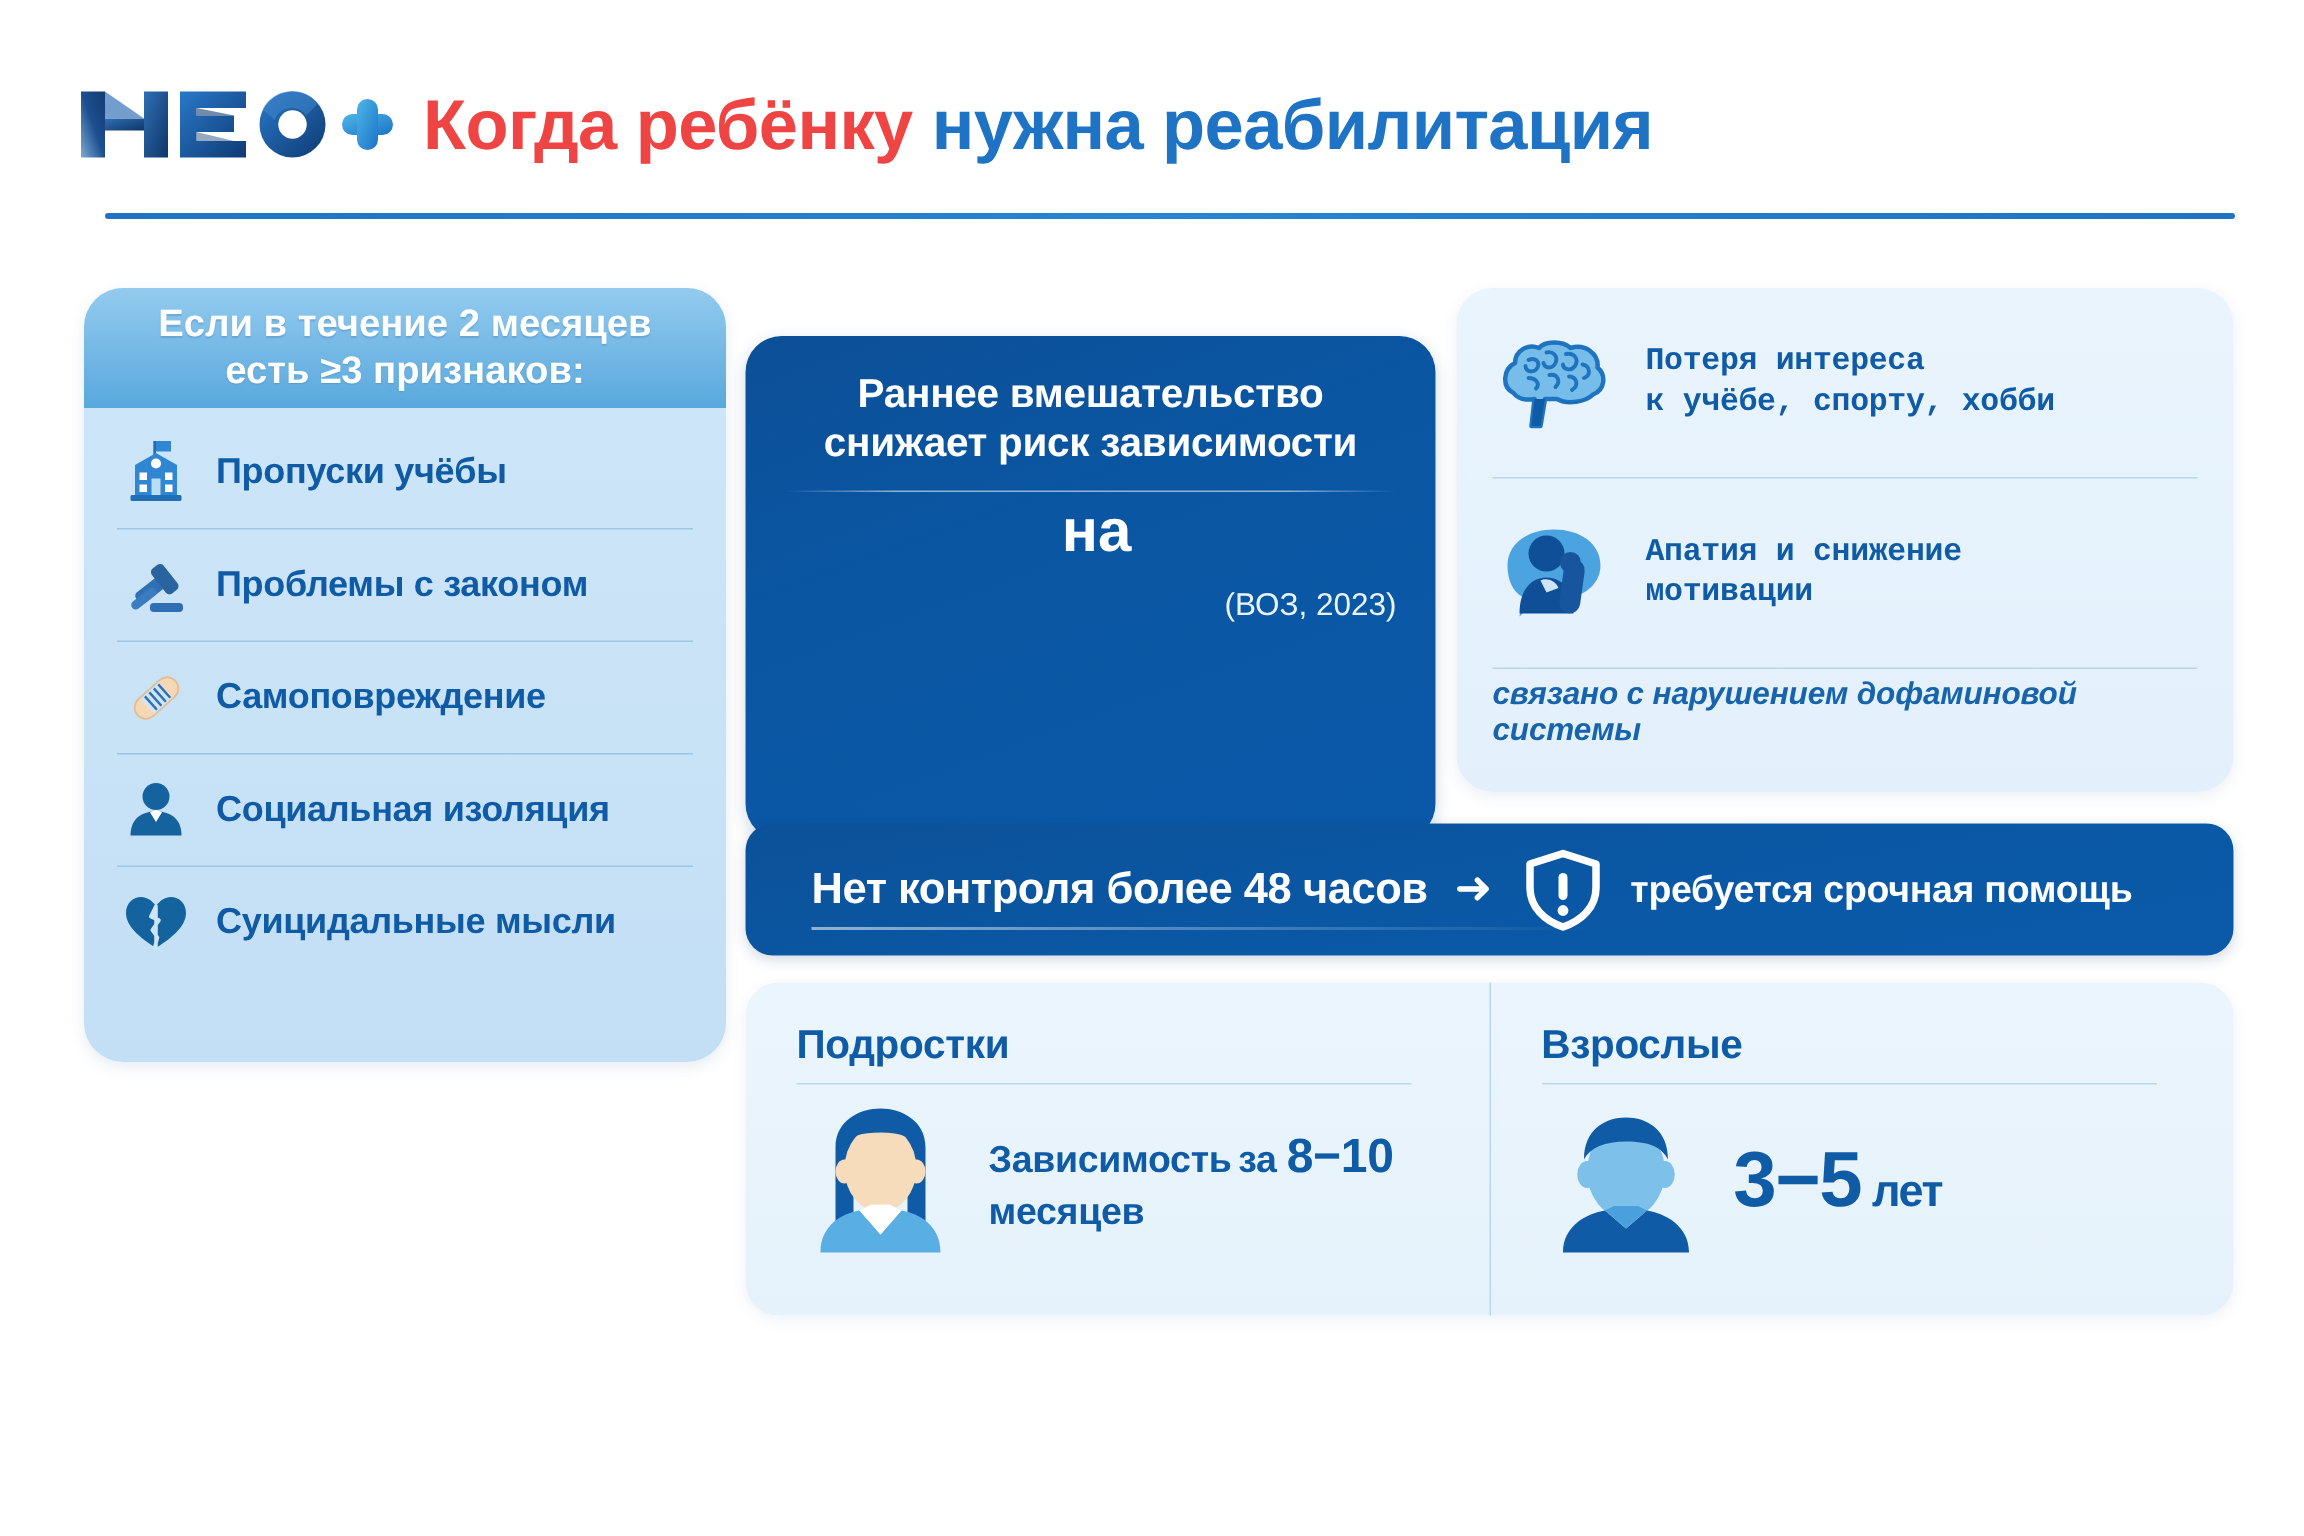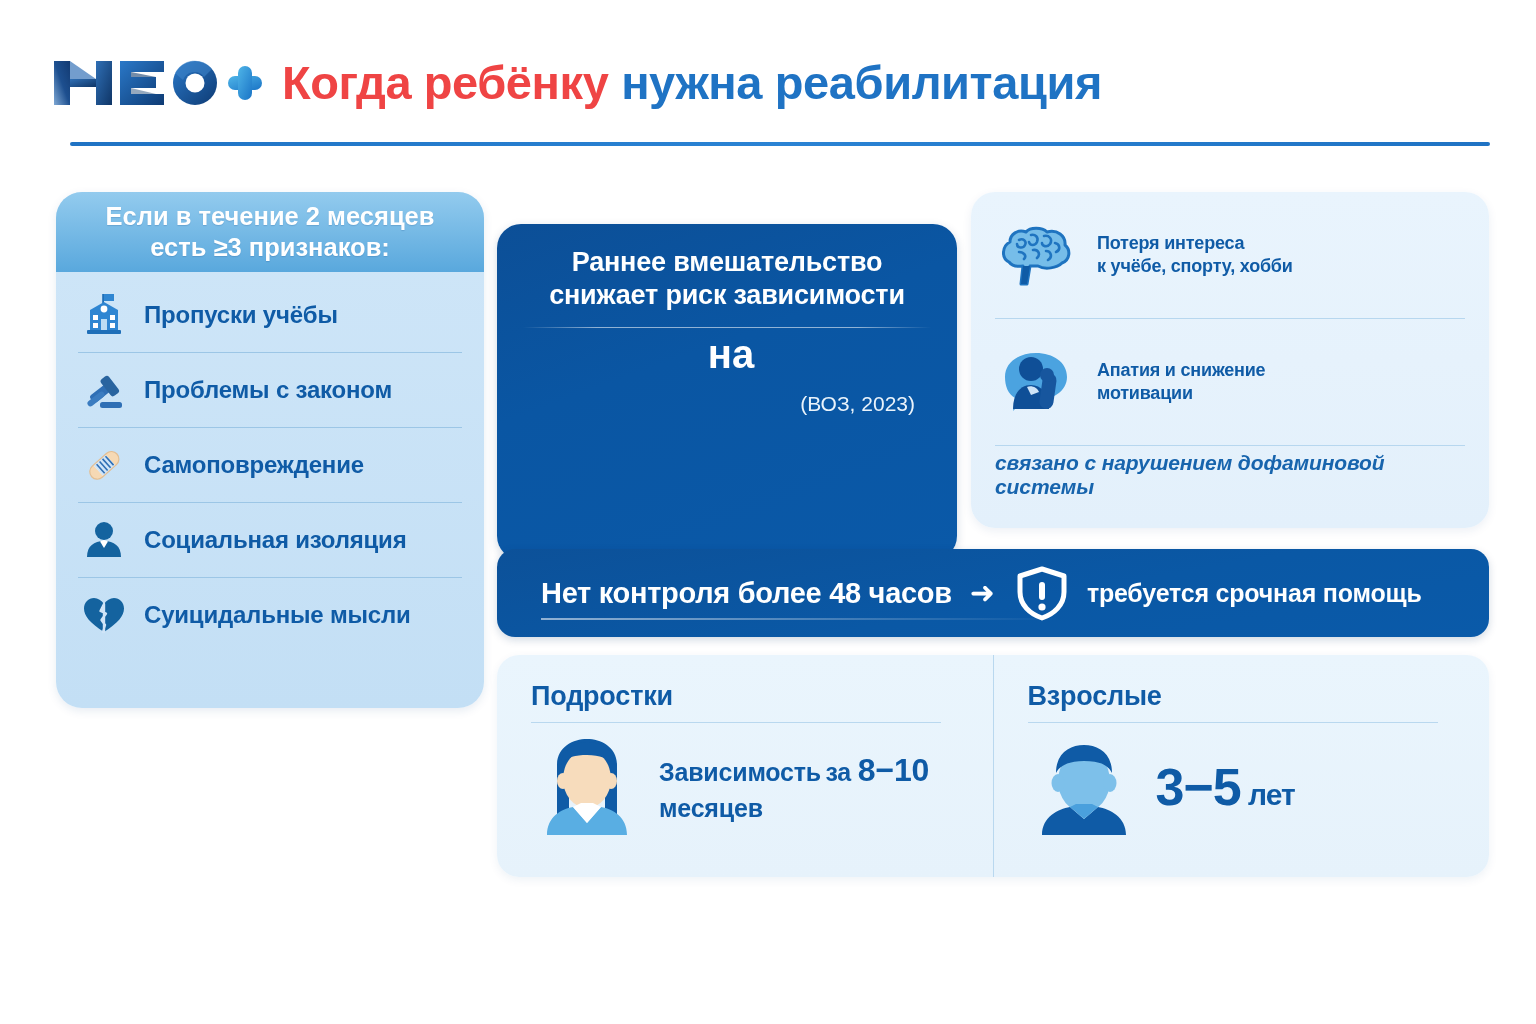--- a/index.html
+++ b/index.html
@@ -56,34 +56,34 @@
   }
   .stat-head{
     padding:22px 26px 0 26px;color:#fff;text-align:center;
     font-size:27px;font-weight:bold;line-height:1.24;letter-spacing:-0.2px;
   }
   .stat-sep{margin:14px 26px 0 26px;height:1.4px;
     background:linear-gradient(90deg,rgba(255,255,255,0) 0%,rgba(255,255,255,.55) 18%,rgba(255,255,255,.55) 82%,rgba(255,255,255,0) 100%);}
   .stat-big{display:flex;align-items:flex-end;justify-content:center;gap:4px;margin-top:6px;padding-left:8px;}
   .stat-na{color:#ffffff;font-size:40px;font-weight:bold;line-height:1;padding-bottom:22px;}
   .stat-num{color:#ffffff;font-size:112px;font-weight:bold;line-height:.92;letter-spacing:-4px;}
-  .stat-src{color:#eaf3fb;font-size:21px;text-align:right;padding-right:42px;margin-top:-4px;}
+  .stat-src{color:#eaf3fb;font-size:21px;text-align:right;padding-right:26px;margin-top:-4px;}
 
   
   .symptoms-card{
     position:absolute;left:971px;top:192px;width:518px;height:336px;
     border-radius:24px;
     background:linear-gradient(180deg,#e9f4fd 0%,#e3f0fb 100%);
     box-shadow:0 3px 10px rgba(20,70,130,.08);
     padding:0 24px;box-sizing:border-box;
   }
   .sym-row{display:flex;align-items:center;gap:20px;height:126px;}
   .sym-row + .sym-row{border-top:1.4px solid #b7d7ef;}
   .sym-ico{width:82px;height:82px;flex:0 0 82px;display:flex;align-items:center;justify-content:center;}
-  .sym-txt{font-size:18px;font-weight:bold;color:#0f5ba6;line-height:1.3;letter-spacing:-0.2px;}
+  .sym-txt{font-size:21px;font-weight:bold;color:#0f5ba6;line-height:1.3;letter-spacing:-0.2px;font-family:Liberation Mono, monospace;}
   .sym-note{border-top:1.4px solid #b7d7ef;height:58px;display:flex;align-items:center;justify-content:center;
             font-size:21px;font-style:italic;font-weight:bold;color:#1764ad;letter-spacing:-0.1px;}
 
   
   .alert{
     position:absolute;left:497px;top:549px;width:992px;height:88px;
     border-radius:18px;
     background:linear-gradient(170deg,#0c5199 0%,#0a58a5 55%,#0a5aa9 100%);
     box-shadow:0 3px 9px rgba(10,50,100,.18);
     display:flex;align-items:center;gap:16px;padding:0 44px;box-sizing:border-box;

